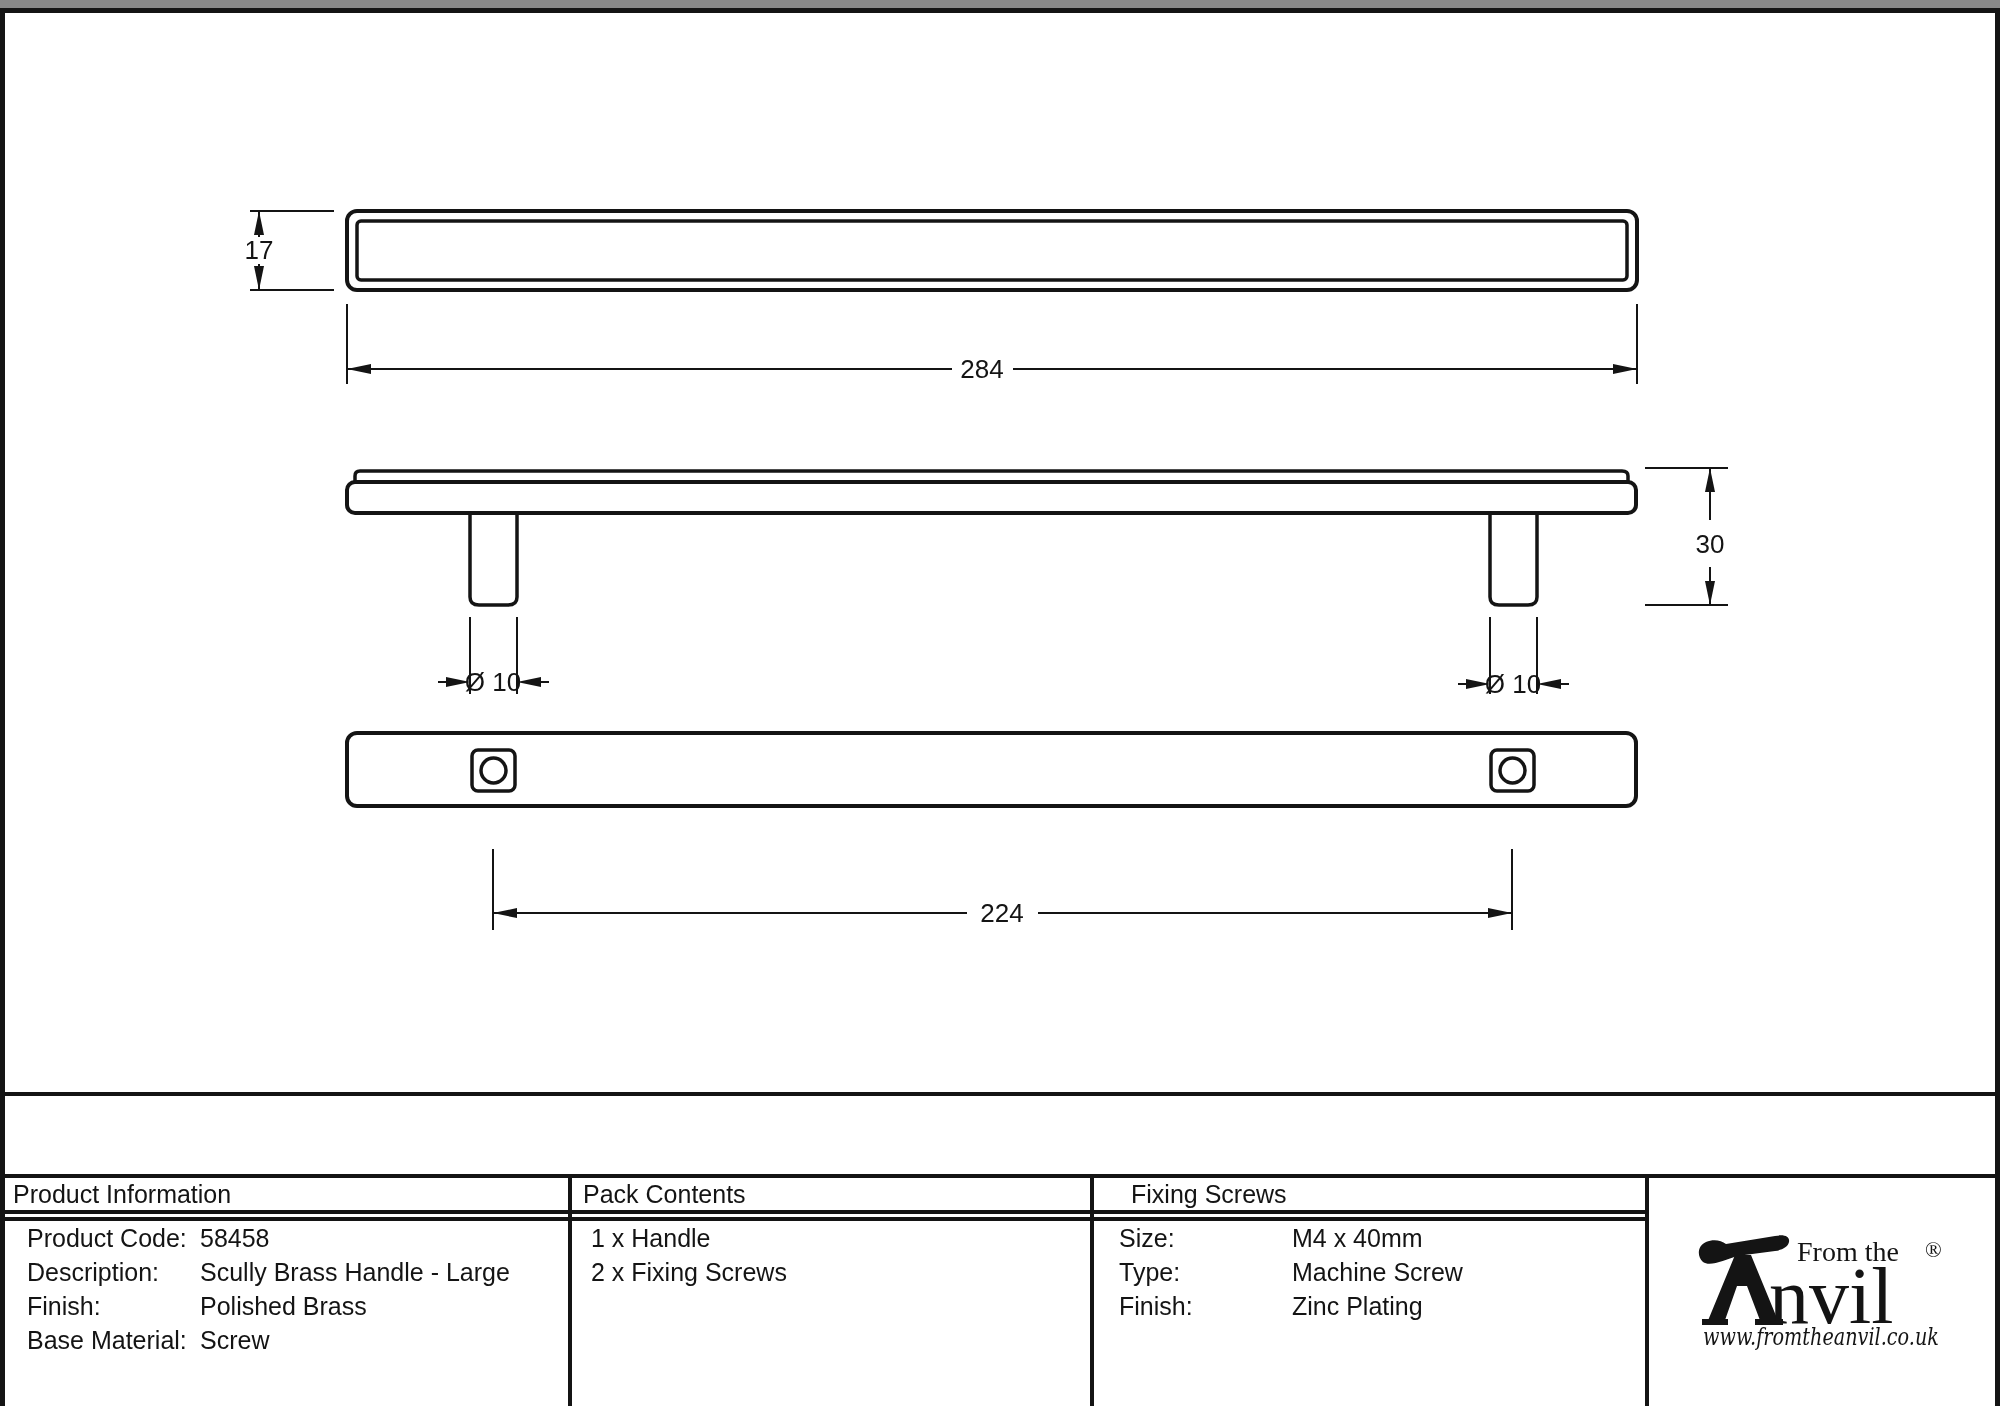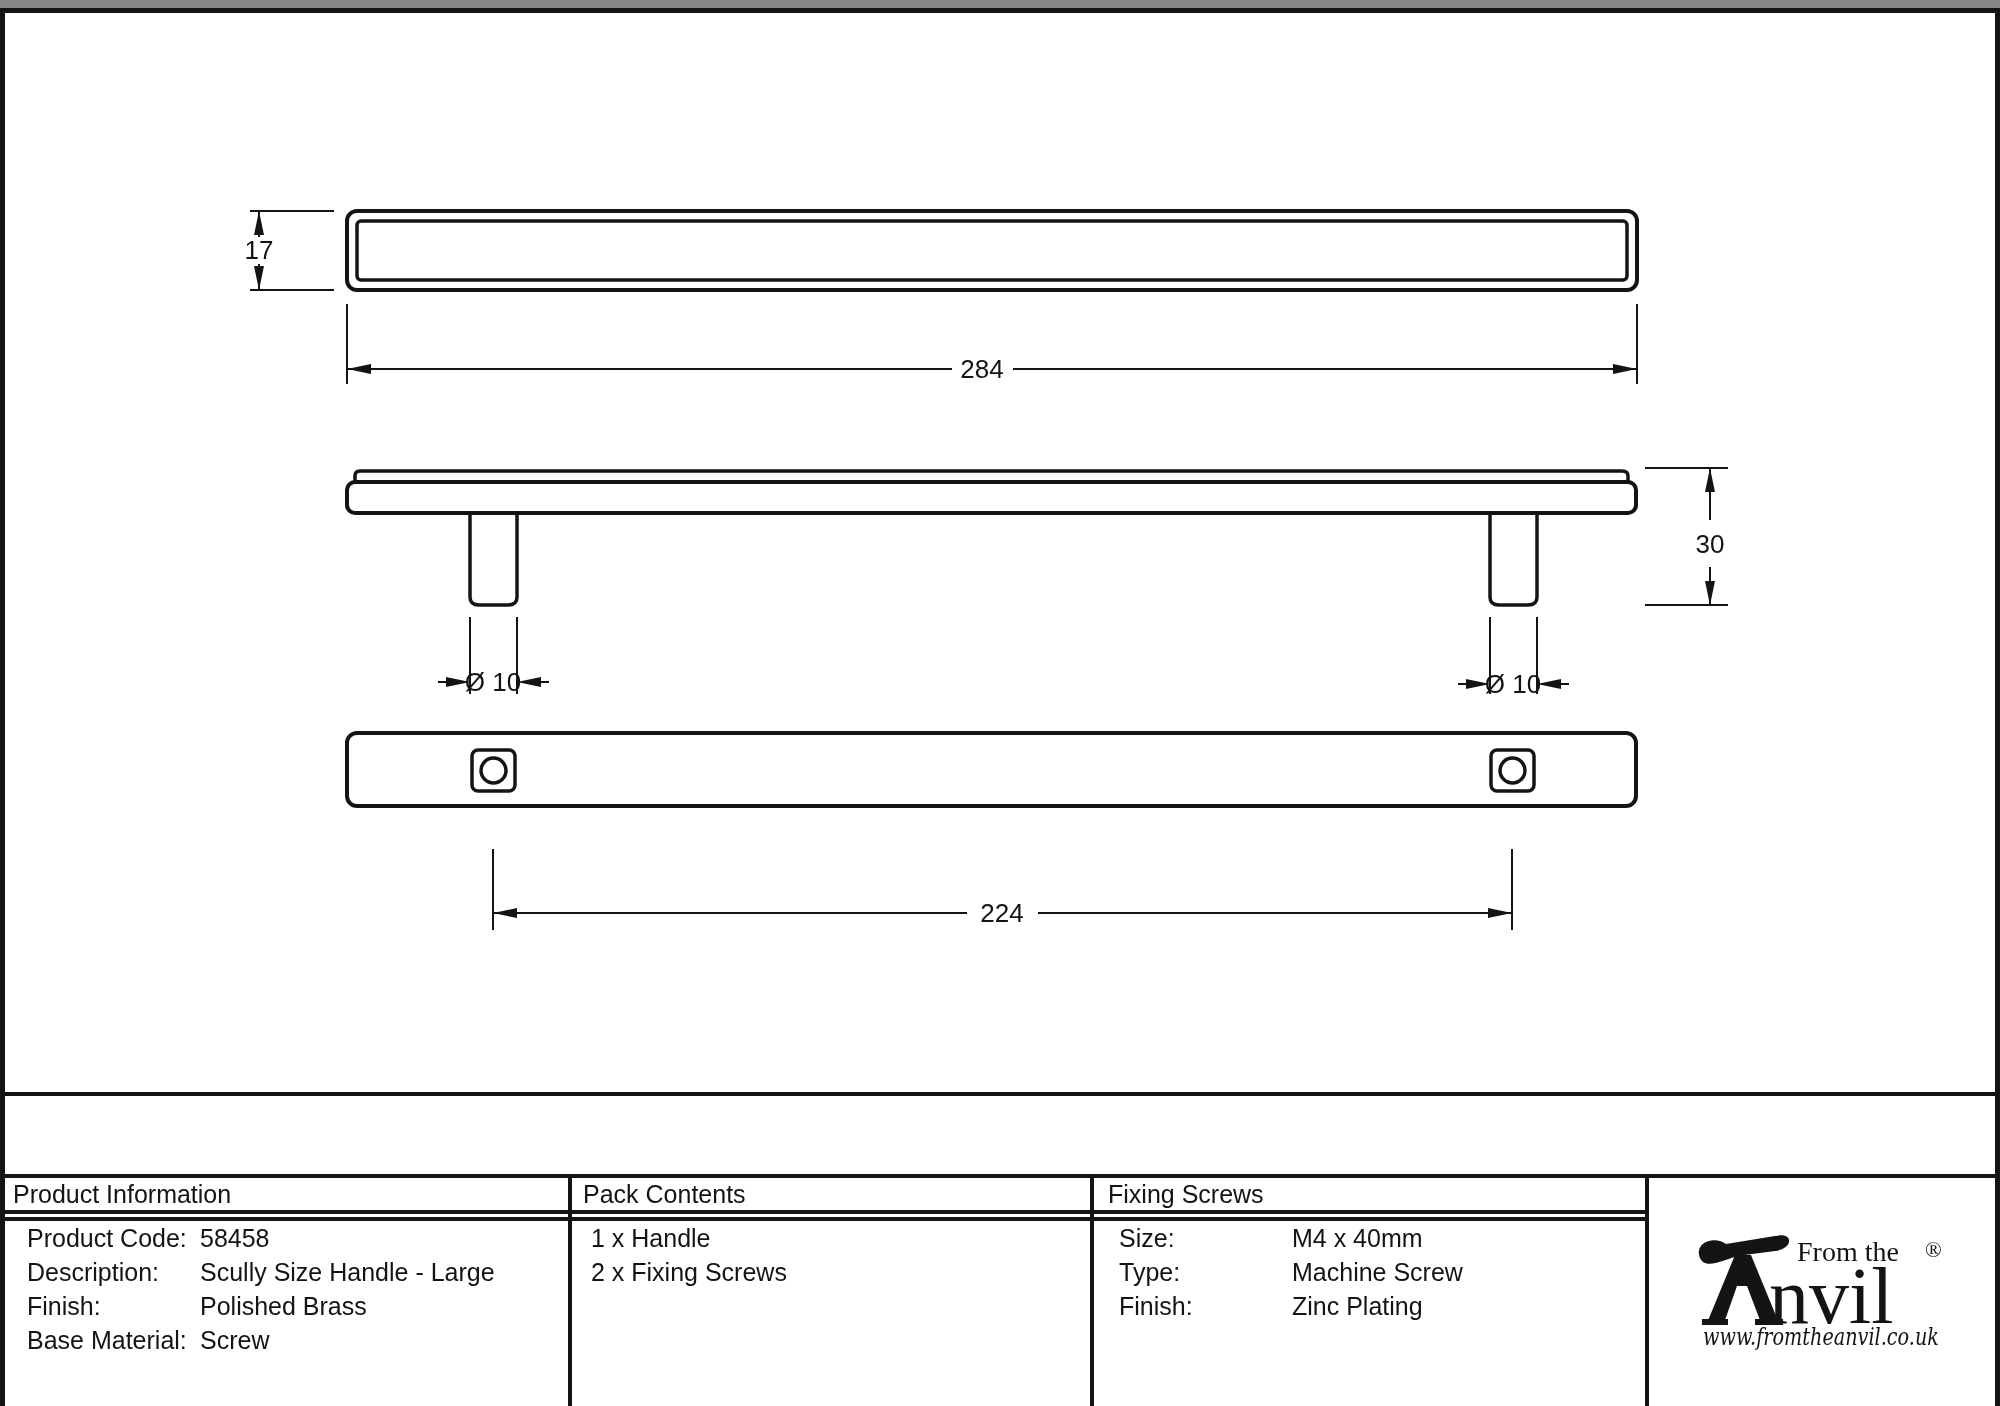--- a/index.html
+++ b/index.html
@@ -41,21 +41,21 @@
   .col-product{width:567px;}
   .col-pack{width:522px;}
   .col-screws{width:555px;}
   .col-logo{flex:1;border-right:none;display:flex;align-items:center;justify-content:center;}
   .spec-header{
     height:32px;line-height:32px;font-size:25px;
     border-bottom:4px solid #141414;
   }
   .col-product .spec-header{padding-left:8px;}
   .col-pack .spec-header{padding-left:11px;}
-  .col-screws .spec-header{padding-left:14px;}
+  .col-screws .spec-header{padding-left:37px;}
   .spec-body{
     margin-top:3px;border-top:4px solid #141414;
     flex:1;font-size:25px;
   }
   .col-product .spec-body{padding-left:22px;}
   .col-pack .spec-body{padding-left:19px;}
   .col-screws .spec-body{padding-left:25px;}
   .spec-row{height:34px;line-height:34px;display:flex;}
   .spec-label{width:173px;flex:0 0 173px;}
   .spec-value{flex:1;}
@@ -160,21 +160,21 @@
 
     <div class="spec-col col-product">
       <div class="spec-header">Product Information</div>
       <div class="spec-body">
         <div class="spec-row">
           <span class="spec-label">Product Code:</span>
           <span class="spec-value">58458</span>
         </div>
         <div class="spec-row">
           <span class="spec-label">Description:</span>
-          <span class="spec-value">Scully Size Handle - Large</span>
+          <span class="spec-value">Scully Brass Handle - Large</span>
         </div>
         <div class="spec-row">
           <span class="spec-label">Finish:</span>
           <span class="spec-value">Polished Brass</span>
         </div>
         <div class="spec-row">
           <span class="spec-label">Base Material:</span>
           <span class="spec-value">Screw</span>
         </div>
       </div>

